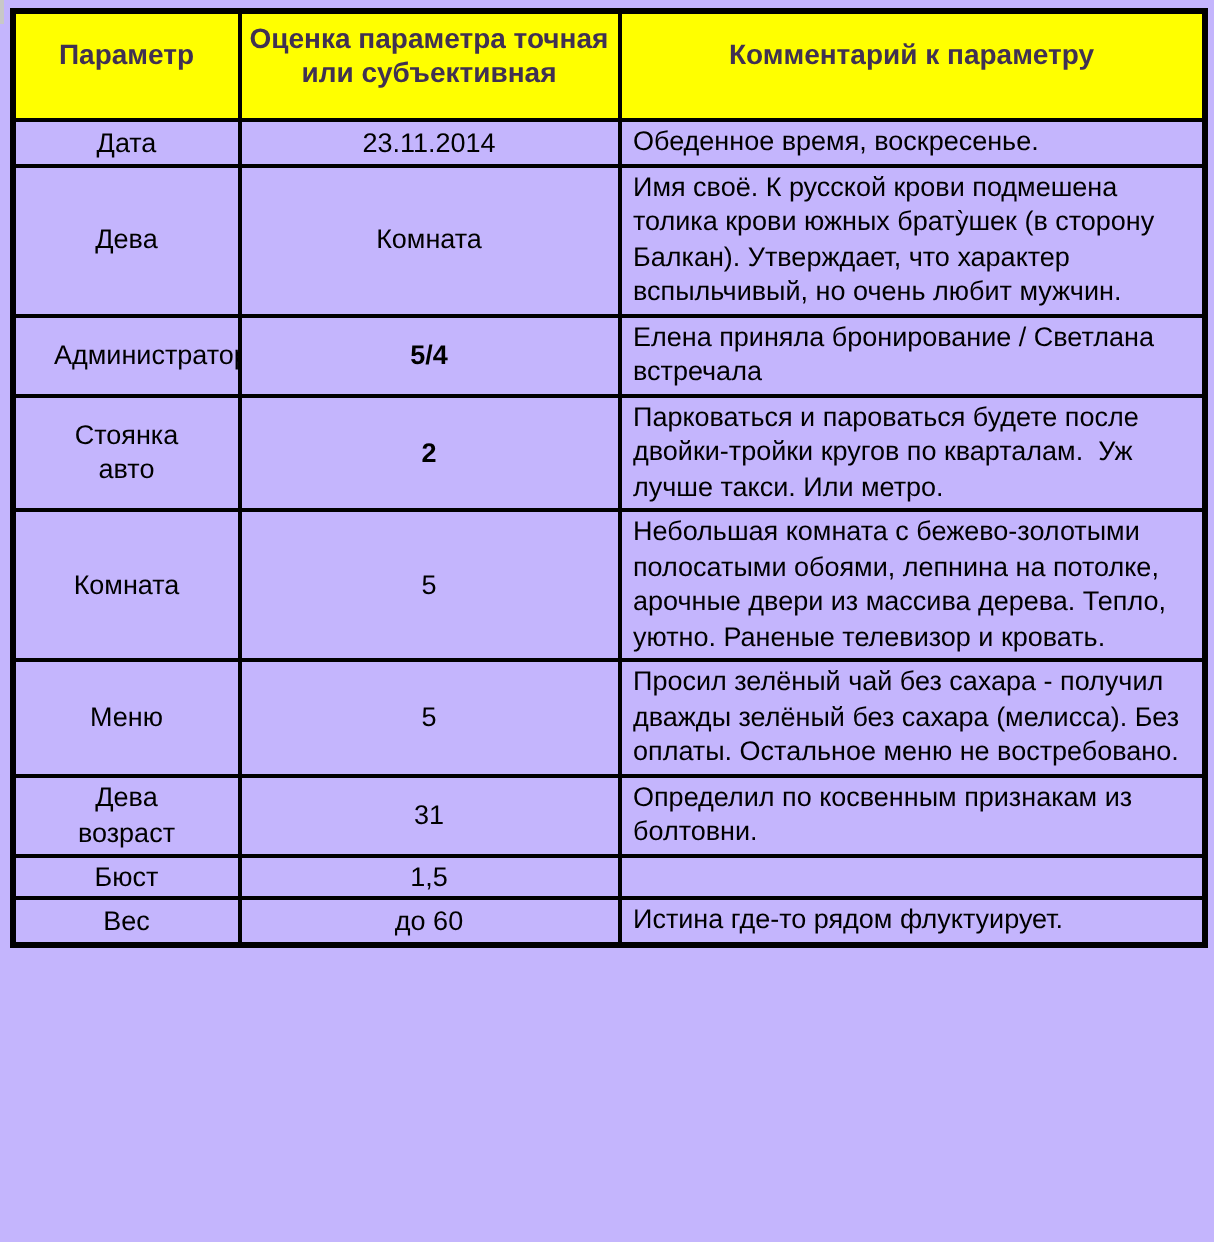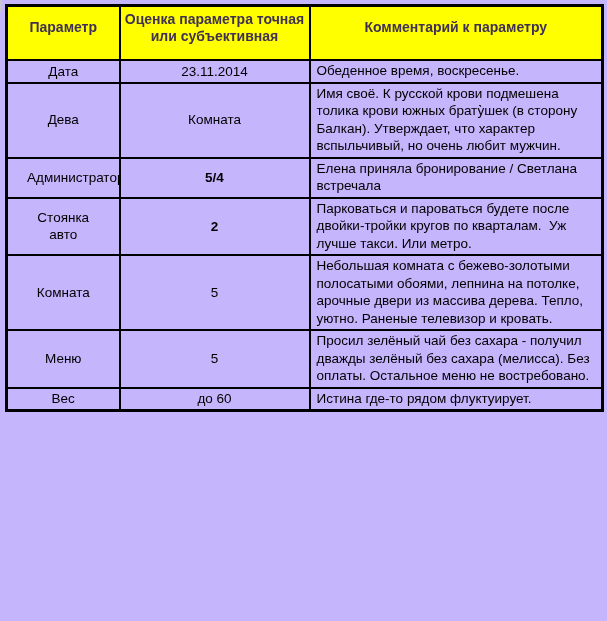--- a/index.html
+++ b/index.html
@@ -108,20 +108,30 @@
         <td class="c-param">Комната</td>
         <td class="c-value">5</td>
         <td class="c-comment">Небольшая комната с бежево-золотыми полосатыми обоями, лепнина на потолке, арочные двери из массива дерева. Тепло, уютно. Раненые телевизор и кровать.</td>
       </tr>
       <tr>
         <td class="c-param">Меню</td>
         <td class="c-value">5</td>
         <td class="c-comment">Просил зелёный чай без сахара - получил дважды зелёный без сахара (мелисса). Без оплаты. Остальное меню не востребовано.</td>
       </tr>
       <tr>
+        <td class="c-param">Дева возраст</td>
+        <td class="c-value">31</td>
+        <td class="c-comment">Определил по косвенным признакам из болтовни.</td>
+      </tr>
+      <tr>
+        <td class="c-param">Бюст</td>
+        <td class="c-value">1,5</td>
+        <td class="c-comment"></td>
+      </tr>
+      <tr>
         <td class="c-param">Вес</td>
         <td class="c-value">до 60</td>
         <td class="c-comment">Истина где-то рядом флуктуирует.</td>
       </tr>
 
     </tbody>
   </table>
 </div>
 
 </body></html>

